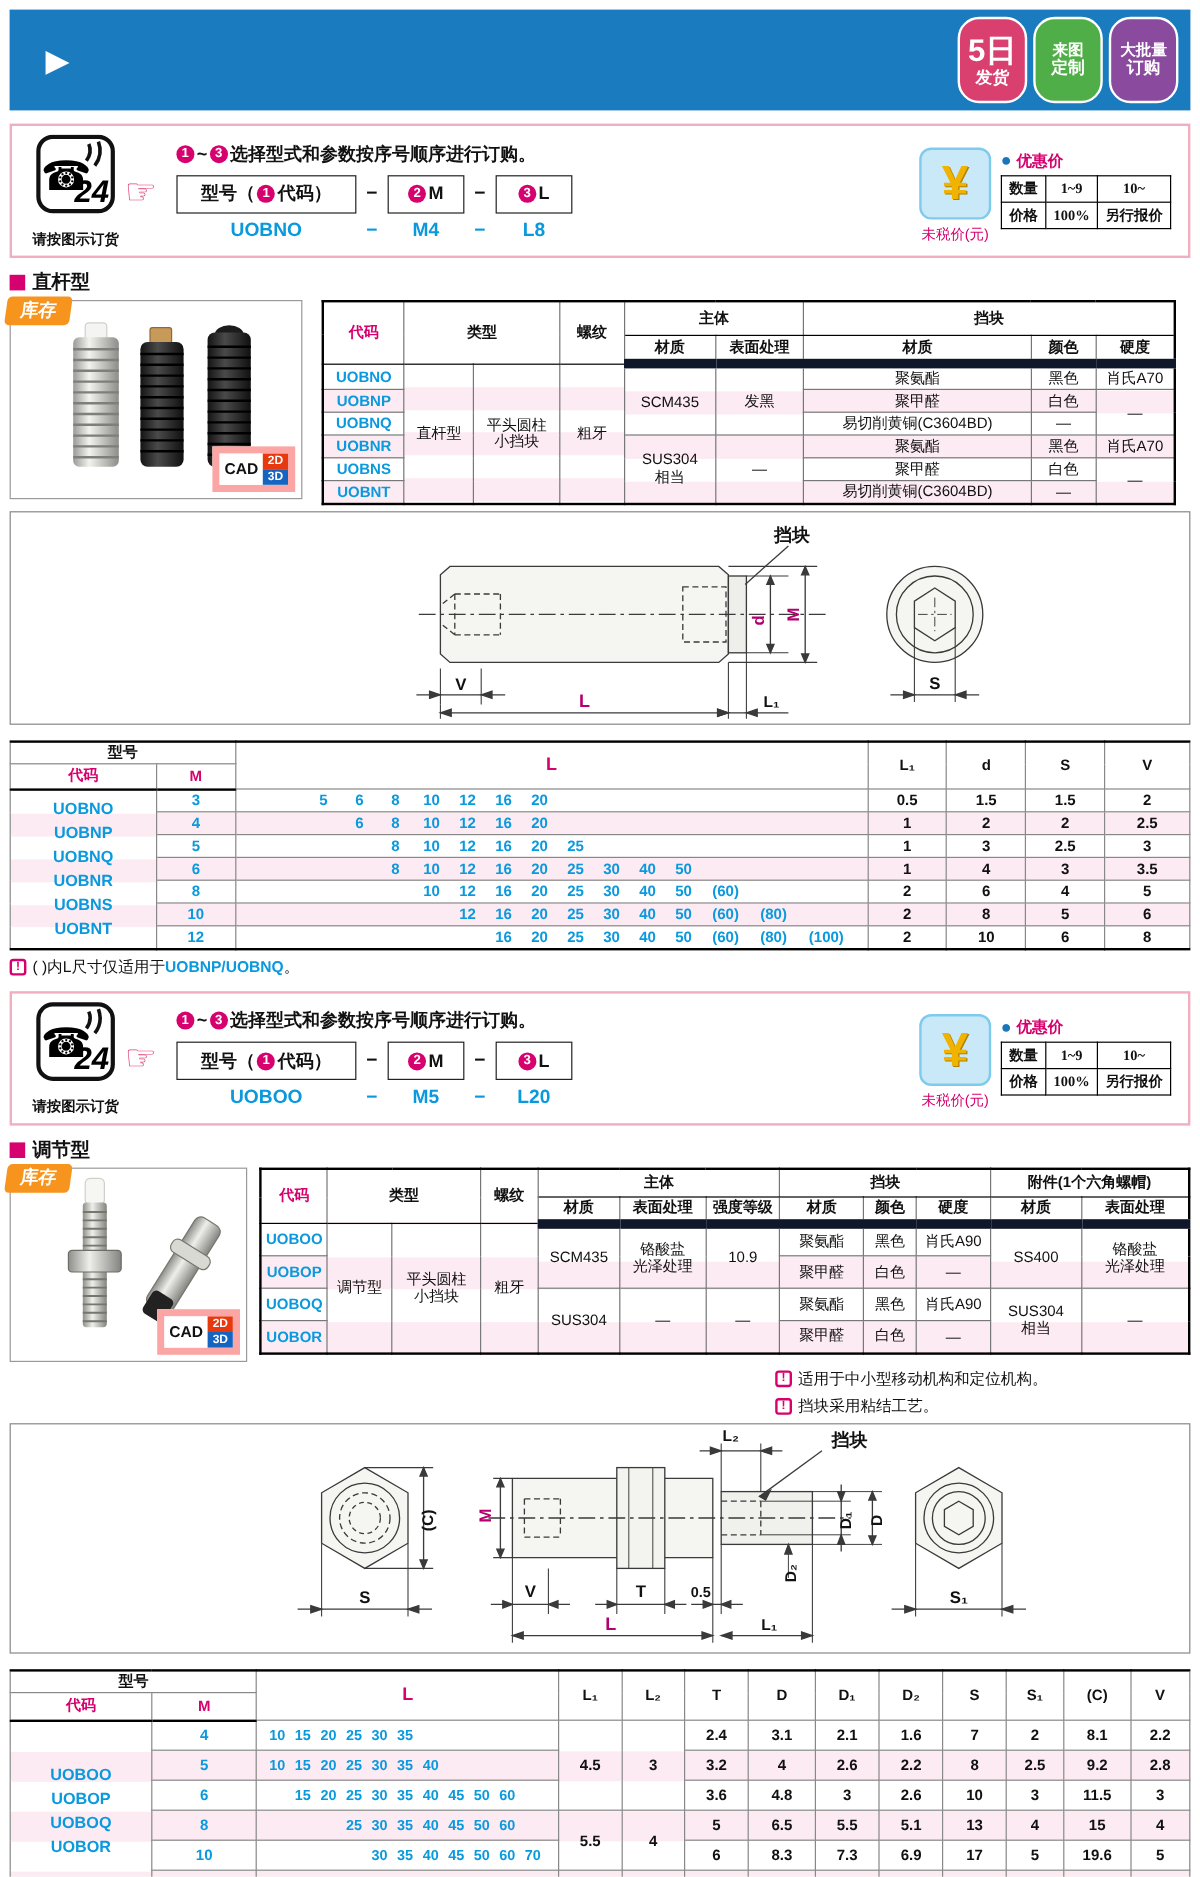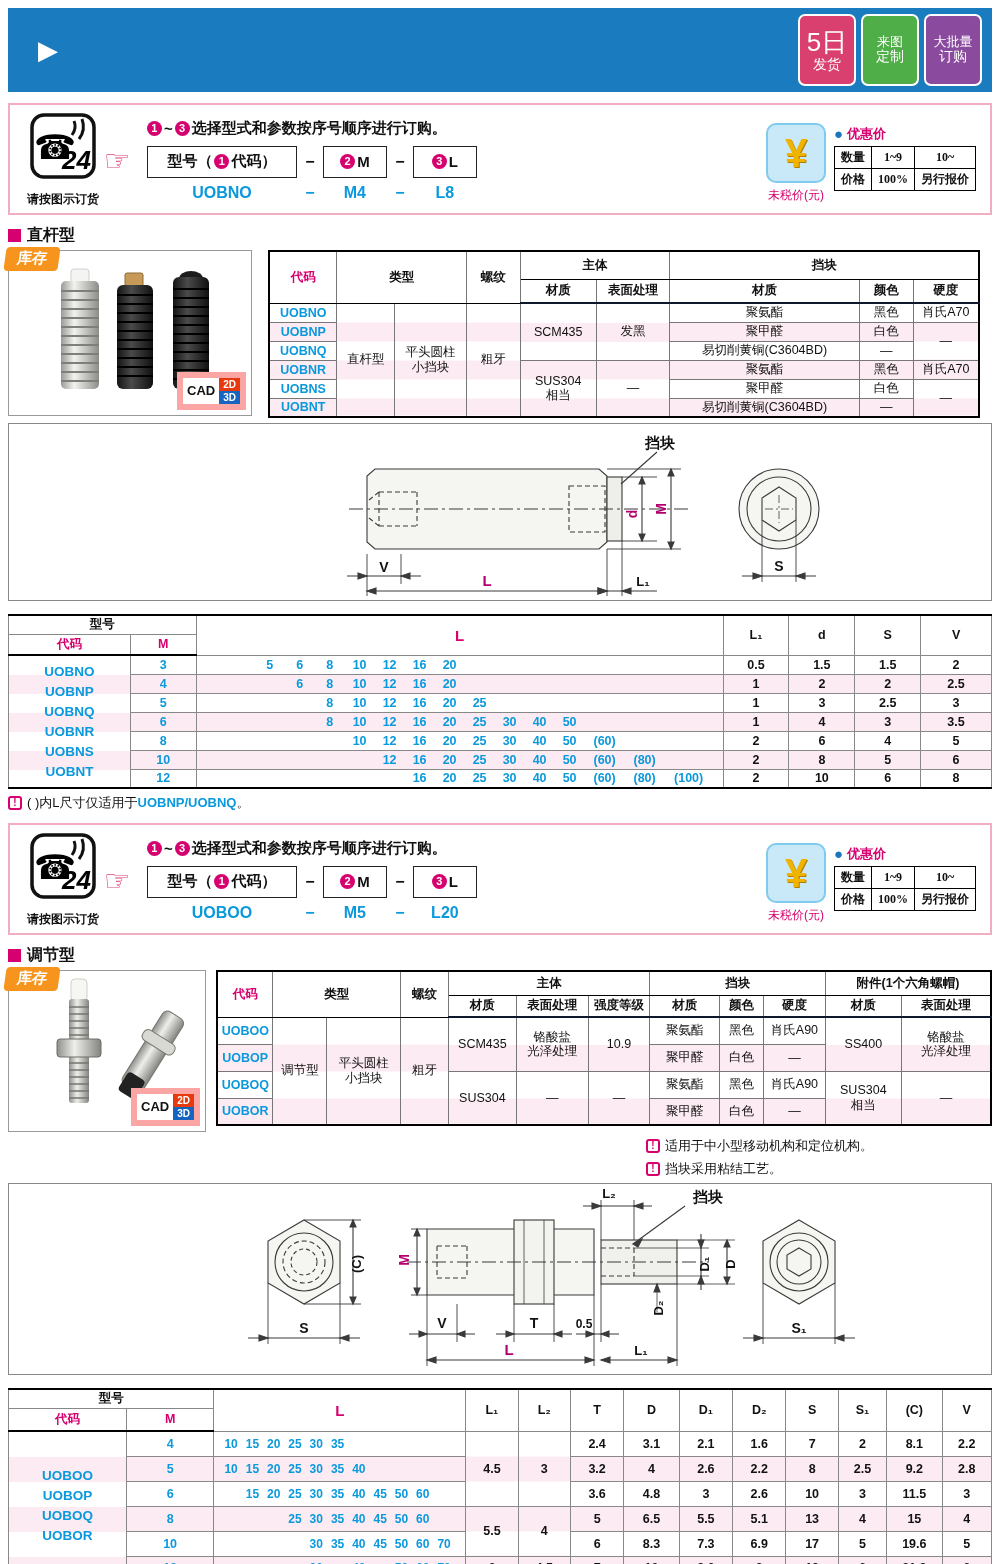--- a/index.html
+++ b/index.html
@@ -8,21 +8,21 @@
   .page { width:1000px; height:1564px; padding:8px; overflow:hidden; }
 
   
   .header { height:84px; background:#1a7cbe; display:flex; align-items:center; padding:0 10px 0 18px; }
   .hd-title { color:#fff; font-size:37px; font-weight:bold; letter-spacing:1px; white-space:nowrap; }
   .hd-arrow { color:#fff; font-size:26px; margin:0 8px 0 12px; }
   .hd-sub { color:#fff; }
   .hd-sub .s1 { font-size:23px; font-weight:bold; border-bottom:2px solid #fff; padding-bottom:2px; }
   .hd-sub .s2 { font-size:18px; font-weight:bold; padding-top:2px; }
   .hd-badges { margin-left:auto; display:flex; gap:5px; }
-  .badge { width:58px; height:72px; border:2px solid #fff; border-radius:7px; color:#fff; display:flex; flex-direction:column; align-items:center; justify-content:center; font-weight:normal; line-height:1.1; }
+  .badge { width:58px; height:72px; border:2px solid #fff; border-radius:18px; color:#fff; display:flex; flex-direction:column; align-items:center; justify-content:center; font-weight:bold; line-height:1.1; }
   .badge .b-top { font-size:13px; } .badge .b-bot { font-size:14px; }
   .badge.b1 .b-top { font-size:26px; }
 
   
   .order-box { border:2px solid #f0aec0; margin-top:11px; padding:8px 14px 6px 14px; height:112px; display:flex; align-items:center; }
   .phone-wrap { width:78px; text-align:center; }
   .phone-cap { font-size:12px; font-weight:bold; margin-top:2px; white-space:nowrap; }
   .finger { color:#e0447c; font-size:30px; margin:0 6px 0 2px; }
   .order-mid { margin-left:10px; }
   .instr { font-size:15px; font-weight:bold; display:flex; align-items:center; gap:2px; }
@@ -56,21 +56,21 @@
   .cad-badge .d2 { background:#e8380d; color:#fff; font-size:10px; font-weight:bold; padding:1px 4px; }
   .cad-badge .d3 { background:#1565c0; color:#fff; font-size:10px; font-weight:bold; padding:1px 4px; }
 
   
   .sec-row { display:flex; align-items:flex-start; }
   table.prod { border-collapse:collapse; }
   table.prod th, table.prod td { border:1px solid #777; text-align:center; vertical-align:middle; font-size:12.5px; padding:0 2px; background:transparent; }
   table.prod th { font-weight:bold; background:#fff; }
   table.prod { border:2px solid #000; }
   table.prod thead th { border-bottom-color:#000; }
-  table.prod thead tr:last-child th { border-bottom:2px solid #0f172a;margin-left:41px; }
+  table.prod thead tr:last-child th { border-bottom:8px solid #0f172a;margin-left:41px; }
   .mag { color:#d6006e !important; }
   .code-b { color:#0b99dd; font-weight:bold; font-size:14px; }
   tr.wr { background:#fff; } tr.pr { background:#fcebf2; }
   .t1 { --rh:19px; --pink:#fcebf2; }
   .t2 { --rh:27px; --pink:#fcebf2; }
   .dimt { --rh:19px; --pink:#fcebf2; }
   .dimt2 { --rh:25px; --pink:#fcebf2; }
   .gw { background:repeating-linear-gradient(to bottom,#fff 0 var(--rh),var(--pink) var(--rh) calc(var(--rh)*2)) !important; }
   .gp { background:repeating-linear-gradient(to bottom,var(--pink) 0 var(--rh),#fff var(--rh) calc(var(--rh)*2)) !important; }
   .t1 tbody tr { height:19px; } .t1 thead tr.h1 { height:28px; } .t1 thead tr.h2 { height:24px; }

